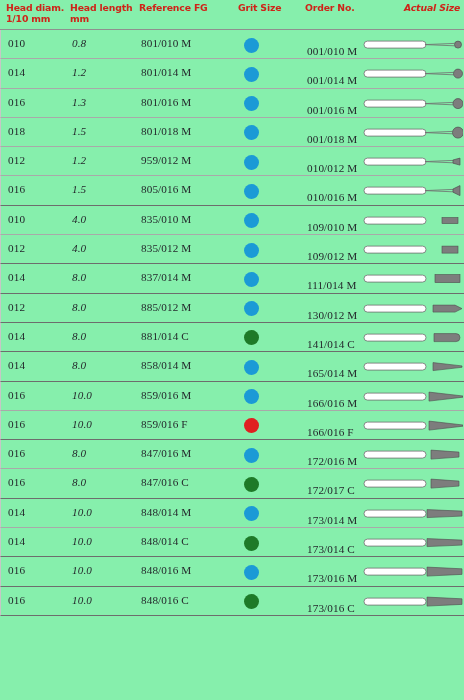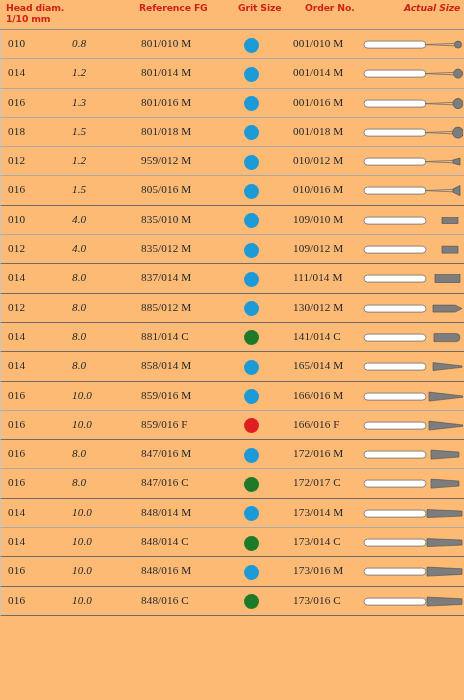--- a/index.html
+++ b/index.html
@@ -4,21 +4,21 @@
 <style>
   html,body{margin:0;padding:0;}
   body{
     width:464px;height:700px;overflow:hidden;
     background:#ffffff;
     font-family:"Liberation Serif", serif;
     -webkit-font-smoothing:antialiased;
   }
   #sheet{
     position:relative;width:464px;height:700px;
-    background:#fdba74;
+    background:#86efac;
     box-sizing:border-box;
   }
   
   .hdr{
     position:relative;height:30px;
     border-bottom:1.6px solid #8f8f8f;
     box-sizing:border-box;
   }
   .hdr .hcell{
     position:absolute;top:2px;
@@ -52,21 +52,21 @@
     position:absolute;top:7px;
     font-family:"Liberation Serif","DejaVu Serif",serif;
     font-size:11.2px;
     color:#24282c;
     letter-spacing:0.1px;
     white-space:nowrap;
   }
   .c-diam{left:7px;}
   .c-len {left:71px;font-style:italic;}
   .c-ref {left:140px;}
-  .c-ord {left:292px;}
+  .c-ord {left:306px;margin-top:8px;}
 
   
   .grit{
     position:absolute;left:243px;top:7.5px;
     width:15px;height:15px;border-radius:50%;
   }
 
   
   .bur{
     position:absolute;left:362px;top:0px;
@@ -75,20 +75,22 @@
   .bur svg{display:block;}
 </style>
 </head>
 <body>
 
 <div id="sheet">
 
   <div class="hdr">
     <div class="hcell h-diam">Head diam.
 1/10 mm</div>
+    <div class="hcell h-len">Head length
+mm</div>
     <div class="hcell h-ref">Reference FG</div>
     <div class="hcell h-grit">Grit Size</div>
     <div class="hcell h-ord">Order No.</div>
     <div class="hcell h-size">Actual Size</div>
   </div>
 
   <div id="rows">
       <div class="row">
         <div class="cell c-diam">010</div>
         <div class="cell c-len">0.8</div>

